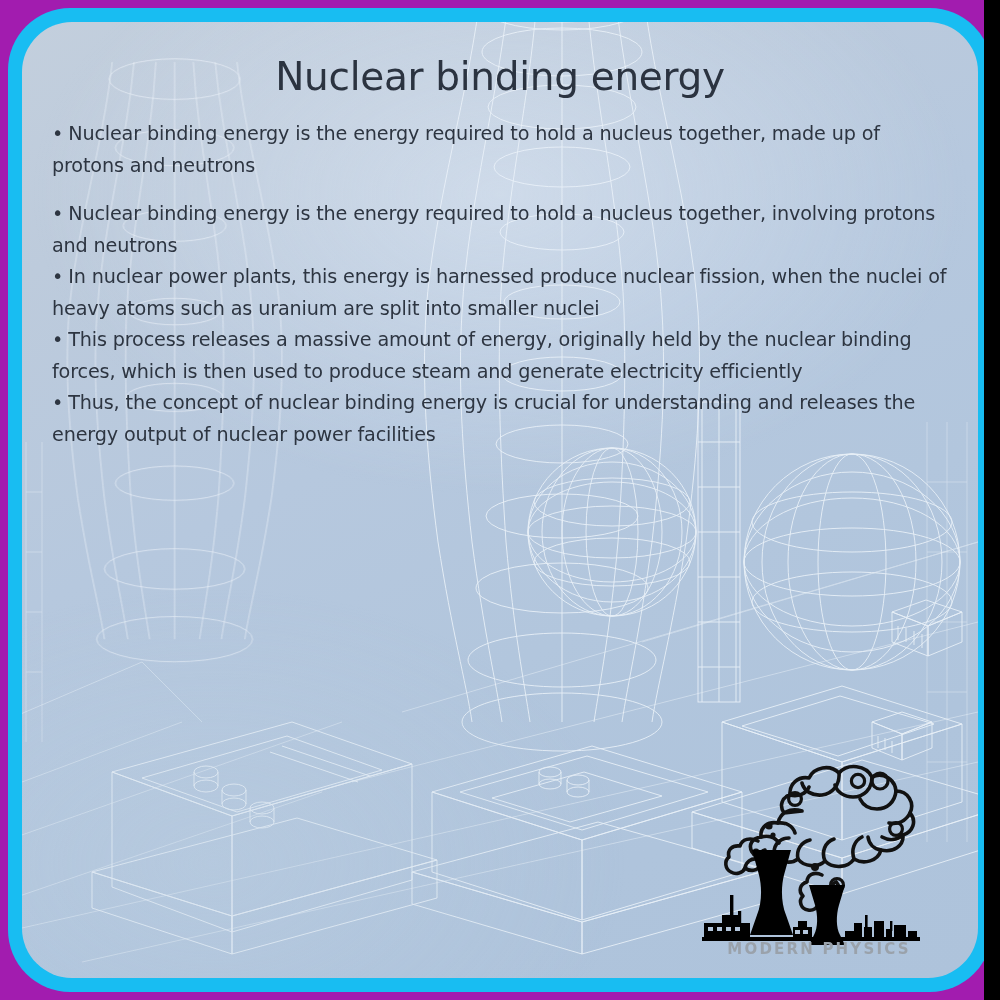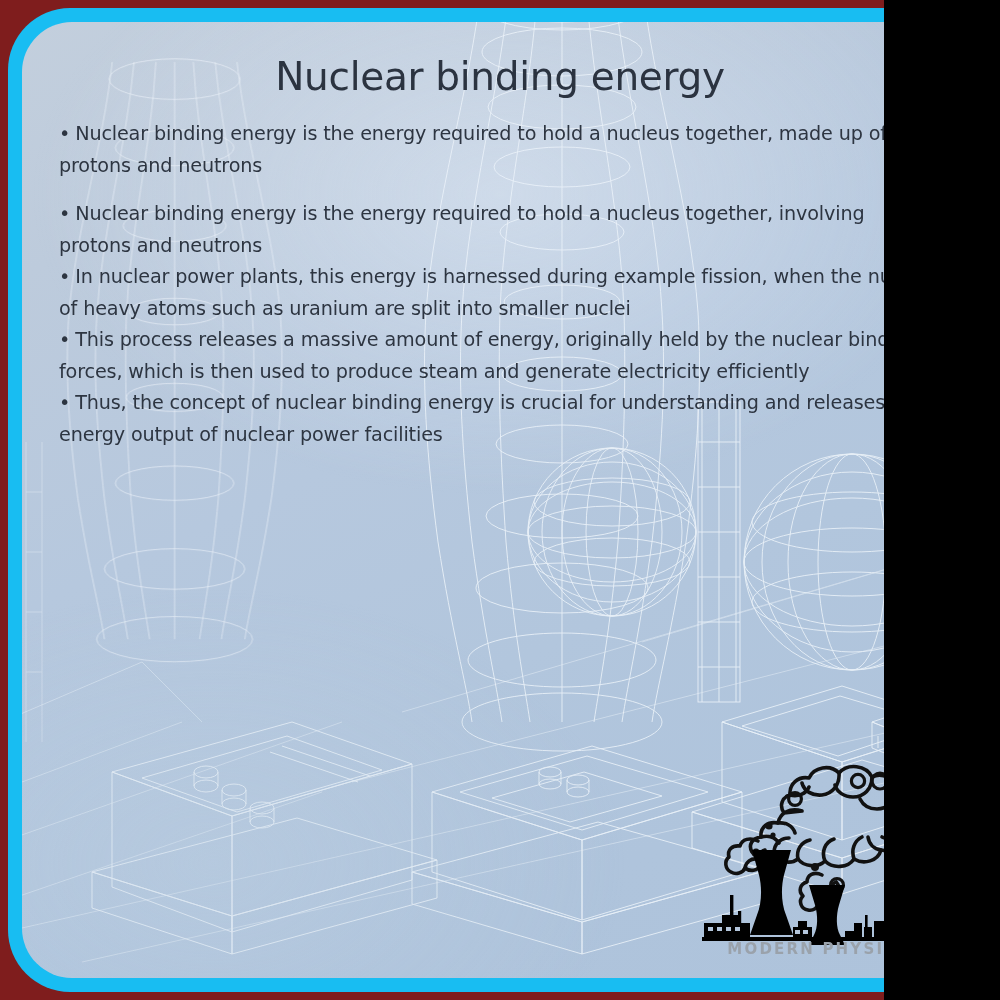--- a/index.html
+++ b/index.html
@@ -9,23 +9,23 @@
   }
   body {
     width: 1000px;
     height: 1000px;
     overflow: hidden;
     font-family: "Liberation Sans", sans-serif;
   }
 
   #slide {
     position: relative;
-    width: 884px;
+    width: 984px;
     height: 1000px;
-    background: #7f1d1d;
+    background: #a21caf;
     overflow: hidden;
     text-decoration: underline;
   }
 
   
   #frame {
     position: absolute;
     left: 8px;
     top: 8px;
     width: 984px;
@@ -86,21 +86,21 @@
     line-height: 46px;
     padding-top: 32px;
   }
   #title-2 {
     font-size: 38px;
     line-height: 46px;
     padding-top: 26px;
   }
 
   .bullet-list {
-    margin: 15px;
+    margin: 8px;
     padding: 0 6px;
     list-style: none;
   }
   #bullets-1 { margin-top: 18px; }
   #bullets-2 { margin-top: 17px; }
 
   .bullet-list li {
     color: #2d3541;
     font-family: "DejaVu Sans", sans-serif;
     font-size: 19.2px;
@@ -328,21 +328,21 @@
 
       <h1 id="title-1" class="slide-title">Nuclear binding energy</h1>
 
       <ul id="bullets-1" class="bullet-list">
         <li><span class="dot">•</span><span>Nuclear binding energy is the energy required to hold a nucleus together, made up of protons and neutrons</span></li>
       </ul>
 
 
       <ul id="bullets-2" class="bullet-list">
         <li><span class="dot">•</span><span>Nuclear binding energy is the energy required to hold a nucleus together, involving protons and neutrons</span></li>
-        <li><span class="dot">•</span><span>In nuclear power plants, this energy is harnessed during example fission, when the nuclei of heavy atoms such as uranium are split into smaller nuclei</span></li>
+        <li><span class="dot">•</span><span>In nuclear power plants, this energy is harnessed produce nuclear fission, when the nuclei of heavy atoms such as uranium are split into smaller nuclei</span></li>
         <li><span class="dot">•</span><span>This process releases a massive amount of energy, originally held by the nuclear binding forces, which is then used to produce steam and generate electricity efficiently</span></li>
         <li><span class="dot">•</span><span>Thus, the concept of nuclear binding energy is crucial for understanding and releases the energy output of nuclear power facilities</span></li>
       </ul>
 
       <div id="logo">
         <svg width="250" height="200" viewBox="0 0 250 200" xmlns="http://www.w3.org/2000/svg">
           <g fill="none" stroke="#111111" stroke-width="3.6" stroke-linejoin="round" stroke-linecap="round">
 
             <path d="M108,66
                      C96,62 86,68 84,78

